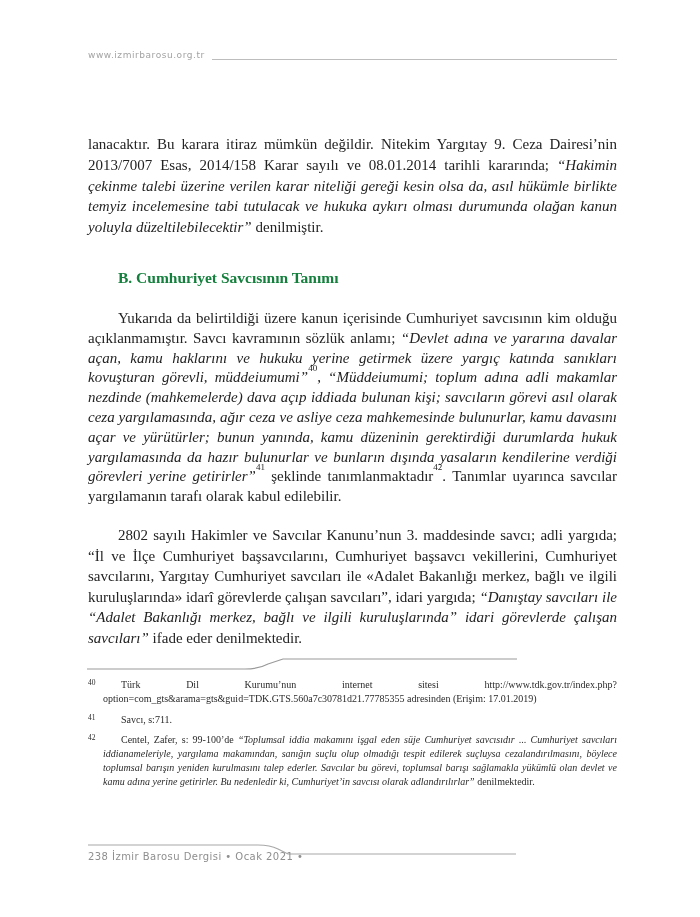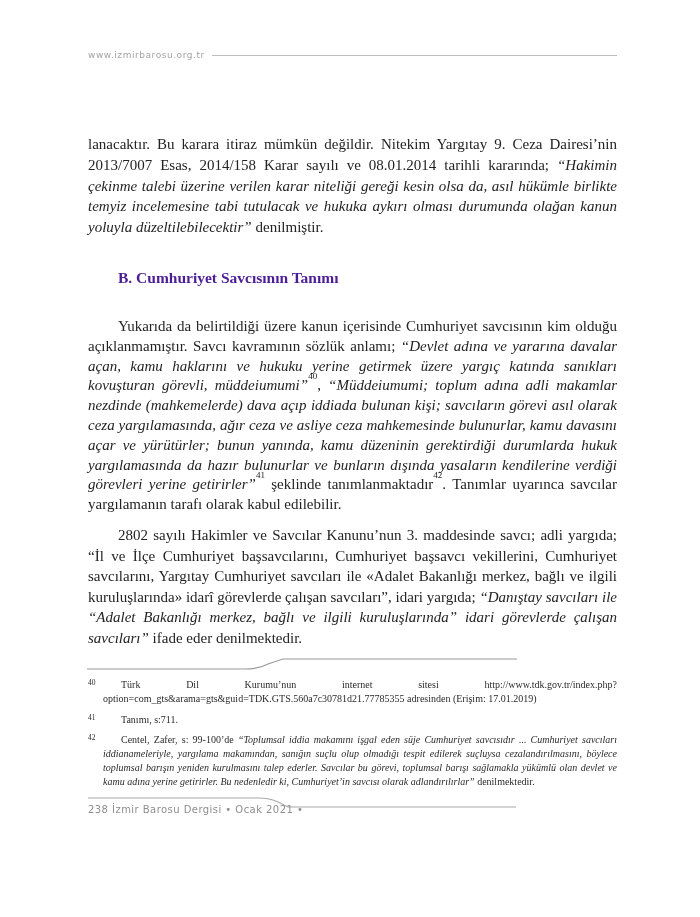--- a/index.html
+++ b/index.html
@@ -5,61 +5,61 @@
   html,body { margin:0; padding:0; background:#ffffff; }
   .page {
     position:relative; width:700px; height:917px;
     background:#ffffff; overflow:hidden;
     font-family:"Liberation Serif", serif;
   }
 
   
   .header {
     position:absolute; left:88px; top:50px; width:529px;
-    display:flex; align-items:center;
+    display:flex; align-items:flex-end;
   }
   .header-url {
     font-family:"DejaVu Sans", sans-serif;
     font-size:9px; color:#a3a3a3; letter-spacing:0.55px; white-space:nowrap;
   }
   .header-rule { flex:1; height:0; border-top:1px solid #bdbdbd; margin-left:7px; }
 
   
   .main { position:absolute; left:88px; top:0; width:529px; height:917px;margin-top:17px; }
   .body-par {
     position:absolute; left:0; width:529px; margin:0;
     font-size:15px; color:#232323; text-align:justify;
   }
   .p1 { top:117px; line-height:20.8px; }
-  .p2 { top:300px; line-height:19.8px; text-indent:30px; }
+  .p2 { top:292px; line-height:19.8px; text-indent:30px; }
   .p3 { top:508px; line-height:20.5px; text-indent:30px; }
   .it { font-style:italic; }
   .sup {
     font-size:9px; line-height:0; position:relative; top:-5px;
   }
   .section-heading {
     position:absolute; left:30px; top:252px; margin:0;
-    font-size:15.5px; font-weight:bold; color:#4c1d95;
+    font-size:15.5px; font-weight:bold; color:#15803d;
     font-family:"Liberation Serif", serif; white-space:nowrap;
   }
 
   
   .fn-sep { position:absolute; left:87px; top:655px; }
 
   
   .footnotes {
     position:absolute; left:88px; top:678px; width:529px;
     font-size:10px; line-height:13.8px; color:#2a2a2a; text-align:justify;
   }
   .footnote { position:relative; padding-left:15px; margin-bottom:7px; }
   .fn-num { position:absolute; left:0; top:-2px; font-size:7.5px; color:#2a2a2a; }
   .fn-text { overflow-wrap:anywhere;margin-left:18px; }
 
   
-  .footer { position:absolute; left:88px; top:796px; width:529px; height:24px; }
+  .footer { position:absolute; left:88px; top:843px; width:529px; height:24px; }
   .footer-rule { position:absolute; left:0; top:0; }
   .footer-text {
     position:absolute; left:0; top:8px;
     font-family:"DejaVu Sans", sans-serif;
     font-size:10px; color:#8e8e8e; letter-spacing:0.45px; white-space:nowrap;
   }
 </style>
 </head>
 <body>
 
@@ -76,21 +76,21 @@
     <p class="body-par p2"><span>Yukarıda da belirtildiği üzere kanun içerisinde Cumhuriyet savcısının kim olduğu açıklanmamıştır. Savcı kavramının sözlük anlamı; </span><span class="it">“Devlet adına ve yararına davalar açan, kamu haklarını ve hukuku yerine getirmek üzere yargıç katında sanıkları kovuşturan görevli, müddeiumumi”</span><sup class="sup">40</sup><span>, </span><span class="it">“Müddeiumumi; toplum adına adli makamlar nezdinde (mahkemelerde) dava açıp iddiada bulunan kişi; savcıların görevi asıl olarak ceza yargılamasında, ağır ceza ve asliye ceza mahkemesinde bulunurlar, kamu davasını açar ve yürütürler; bunun yanında, kamu düzeninin gerektirdiği durumlarda hukuk yargılamasında da hazır bulunurlar ve bunların dışında yasaların kendilerine verdiği görevleri yerine getirirler”</span><sup class="sup">41</sup><span> şeklinde tanımlanmaktadır</span><sup class="sup">42</sup><span>. Tanımlar uyarınca savcılar yargılamanın tarafı olarak kabul edilebilir.</span></p>
     <p class="body-par p3"><span>2802 sayılı Hakimler ve Savcılar Kanunu’nun 3. maddesinde savcı; adli yargıda; “İl ve İlçe Cumhuriyet başsavcılarını, Cumhuriyet başsavcı vekillerini, Cumhuriyet savcılarını, Yargıtay Cumhuriyet savcıları ile «Adalet Bakanlığı merkez, bağlı ve ilgili kuruluşlarında» idarî görevlerde çalışan savcıları”, idari yargıda; </span><span class="it">“Danıştay savcıları ile “Adalet Bakanlığı merkez, bağlı ve ilgili kuruluşlarında” idari görevlerde çalışan savcıları”</span><span> ifade eder denilmektedir.</span></p>
   </div>
 
   <svg class="fn-sep" width="432" height="18" viewBox="0 0 432 18">
     <path d="M0 14 H158 Q172 14 181 9 L196 4 H430" fill="none" stroke="#9a9a9a" stroke-width="1.1"></path>
   </svg>
 
   <div class="footnotes">
       <div class="footnote"><span class="fn-num">40</span><span class="fn-text"><span>Türk Dil Kurumu’nun internet sitesi http://www.tdk.gov.tr/index.php?option=com_gts&amp;arama=gts&amp;guid=TDK.GTS.560a7c30781d21.77785355 adresinden (Erişim: 17.01.2019)</span></span></div>
-      <div class="footnote"><span class="fn-num">41</span><span class="fn-text"><span>Tanımı, s:711.</span></span></div>
+      <div class="footnote"><span class="fn-num">41</span><span class="fn-text"><span>Savcı, s:711.</span></span></div>
       <div class="footnote"><span class="fn-num">42</span><span class="fn-text"><span>Centel, Zafer, s: 99-100’de </span><span class="it">“Toplumsal iddia makamını işgal eden süje Cumhuriyet savcısıdır ... Cumhuriyet savcıları iddianameleriyle, yargılama makamından, sanığın suçlu olup olmadığı tespit edilerek suçluysa cezalandırılmasını, böylece toplumsal barışın yeniden kurulmasını talep ederler. Savcılar bu görevi, toplumsal barışı sağlamakla yükümlü olan devlet ve kamu adına yerine getirirler. Bu nedenledir ki, Cumhuriyet’in savcısı olarak adlandırılırlar”</span><span> denilmektedir.</span></span></div>
     </div>
 
   <div class="footer">
     <svg class="footer-rule" width="432" height="16" viewBox="0 0 432 16">
       <path d="M0 2 H170 Q182 2 190 6 L200 11 H428" fill="none" stroke="#a8a8a8" stroke-width="1.1"></path>
     </svg>
     <span class="footer-text">238 İzmir Barosu Dergisi • Ocak 2021 •</span>
   </div>
 

